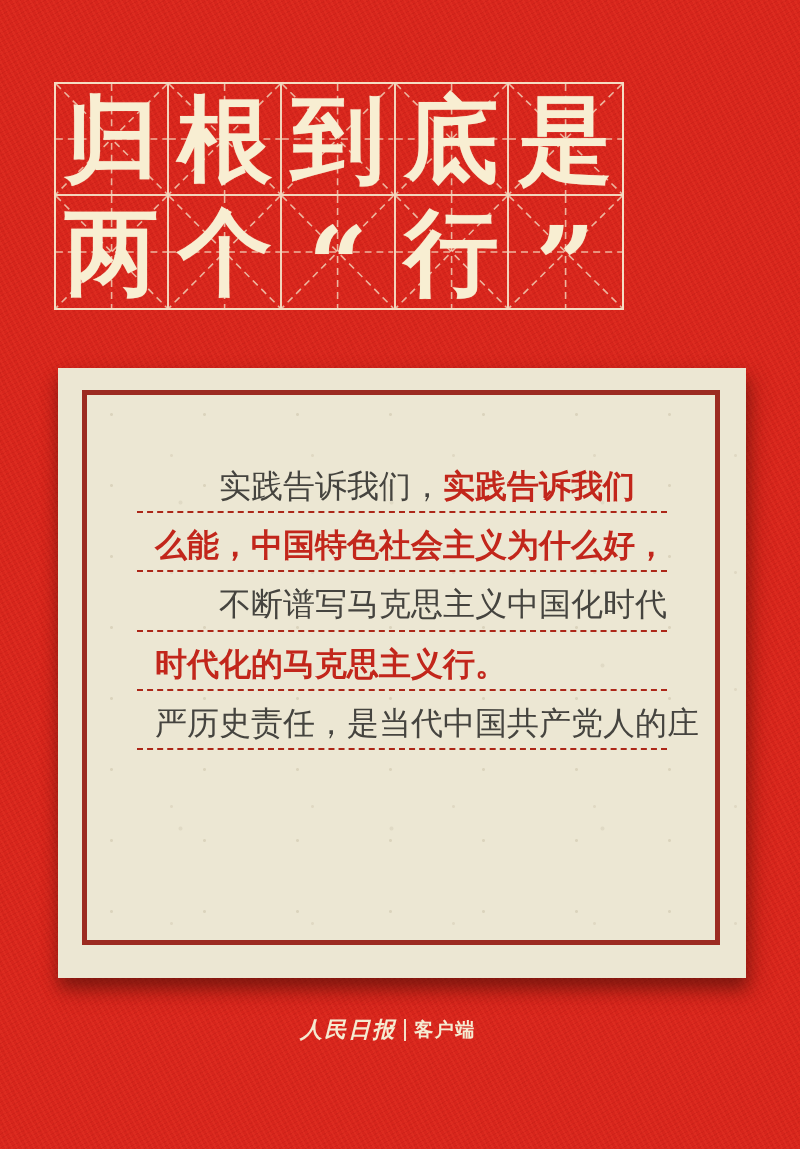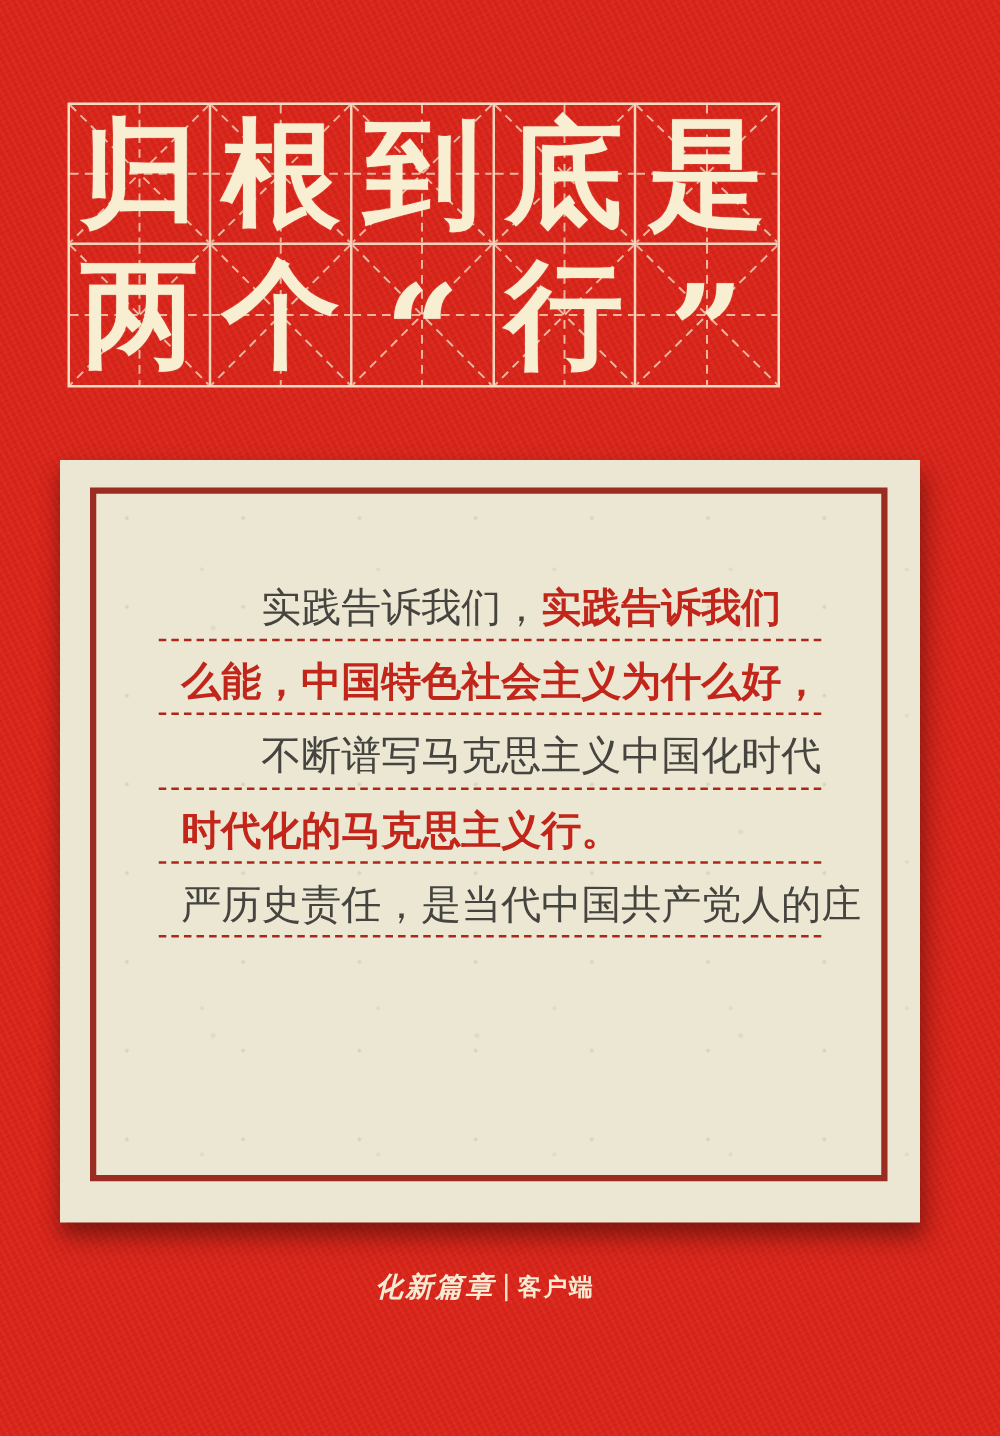--- a/index.html
+++ b/index.html
@@ -29,21 +29,21 @@
   .cell svg{position:absolute;left:0;top:0;width:100%;height:100%;}
   .cell .glyph{
     position:relative;z-index:1;font-size:94px;line-height:1;font-weight:700;
     color:#f8eed2;font-family:"DejaVu Serif","Liberation Serif",serif;
     text-shadow:0 0 1px rgba(248,238,210,.6);
   }
   .cell.quote .glyph{font-size:104px;padding-top:28px;}
 
   
   .card{
-    position:absolute;left:48px;top:368px;width:688px;height:610px;
+    position:absolute;left:58px;top:368px;width:688px;height:610px;
     background-color:#ece7d3;
     background-image:
       radial-gradient(circle, rgba(150,135,100,.20) 1px, rgba(0,0,0,0) 2px),
       radial-gradient(circle, rgba(150,135,100,.14) 1px, rgba(0,0,0,0) 2px),
       radial-gradient(circle, rgba(120,110,80,.10) 1.5px, rgba(0,0,0,0) 2.5px);
     background-size:93px 71px,141px 117px,211px 163px;
     background-position:7px 11px,43px 29px,17px 53px;
     box-shadow:0 10px 14px rgba(80,15,8,.48), 6px 12px 22px rgba(80,15,8,.30);
   }
   .inner-frame{
@@ -209,18 +209,18 @@
       <div class="t-row">
         <span class="seg-red">时代化的马克思主义行。</span>
       </div>
       <div class="t-row">
         <span class="seg-gray">严历史责任，是当代中国共产党人的庄</span>
       </div>
     </div>
   </div>
 
   <div class="footer">
-    <span class="brand">化新篇章</span>
+    <span class="brand">人民日报</span>
     <span class="logo-divider"></span>
     <span class="suffix">客户端</span>
   </div>
 
 </div>
 
 </body></html>

